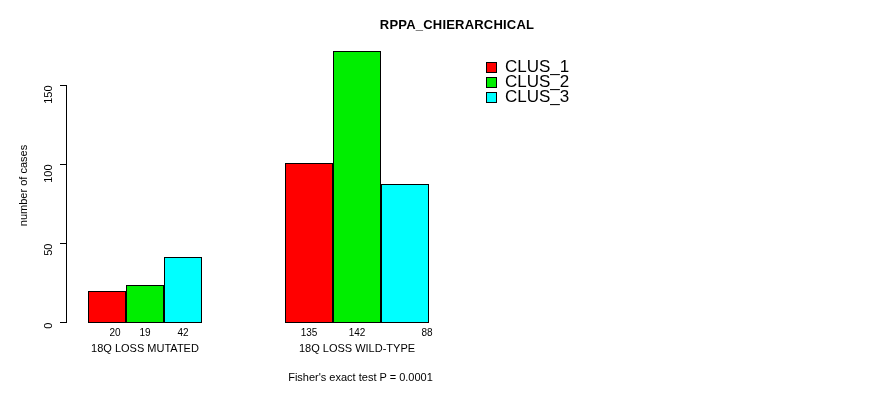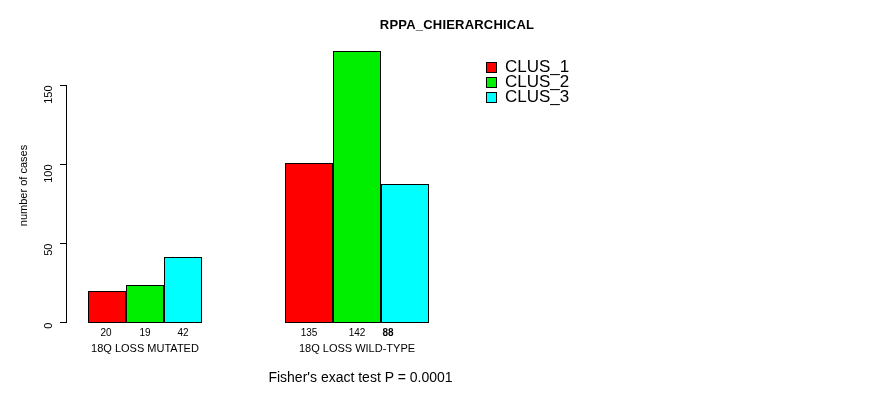--- a/index.html
+++ b/index.html
@@ -130,21 +130,21 @@
     line-height: 12px;
   }
 
   
   .footer-note {
     position: absolute;
     left: 0;
     top: 371px;
     width: 721px;
     text-align: center;
-    font-size: 14px;
+    font-size: 11px;
     line-height: 12px;
     white-space: nowrap;
   }
 </style>
 </head>
 <body>
 
 <div id="chart-root">
 
   <div class="chart-title">RPPA_CHIERARCHICAL</div>
@@ -167,26 +167,26 @@
   <div id="bars-layer">
       <div class="bar" style="left: 88px; top: 291px; width: 38px; height: 32px; background: rgb(255, 0, 0);"></div>
       <div class="bar" style="left: 126px; top: 285px; width: 38px; height: 38px; background: rgb(0, 238, 0);"></div>
       <div class="bar" style="left: 164px; top: 257px; width: 38px; height: 66px; background: rgb(0, 255, 255);"></div>
       <div class="bar" style="left: 285px; top: 163px; width: 48px; height: 160px; background: rgb(255, 0, 0);"></div>
       <div class="bar" style="left: 333px; top: 51px; width: 48px; height: 272px; background: rgb(0, 238, 0);"></div>
       <div class="bar" style="left: 381px; top: 184px; width: 48px; height: 139px; background: rgb(0, 255, 255);"></div>
     </div>
 
   <div id="bar-value-labels">
-      <div class="bar-value-label" style="left: 86px; width: 40px;">20</div>
+      <div class="bar-value-label" style="left: 95px; width: 40px;">20</div>
       <div class="bar-value-label" style="left: 125px; width: 40px;">19</div>
       <div class="bar-value-label" style="left: 163px; width: 40px;">42</div>
       <div class="bar-value-label" style="left: 289px; width: 40px;">135</div>
       <div class="bar-value-label" style="left: 337px; width: 40px;">142</div>
-      <div class="bar-value-label" style="left: 368px; width: 40px; font-weight: bold;">88</div>
+      <div class="bar-value-label" style="left: 407px; width: 40px;">88</div>
     </div>
 
   <div id="group-labels">
       <div class="group-label" style="left: 55px; width: 180px;">18Q LOSS MUTATED</div>
       <div class="group-label" style="left: 267px; width: 180px;">18Q LOSS WILD-TYPE</div>
     </div>
 
   <div class="legend" id="legend">
       <div class="legend-row">
         <span class="legend-swatch" style="background: rgb(255, 0, 0);"></span>

